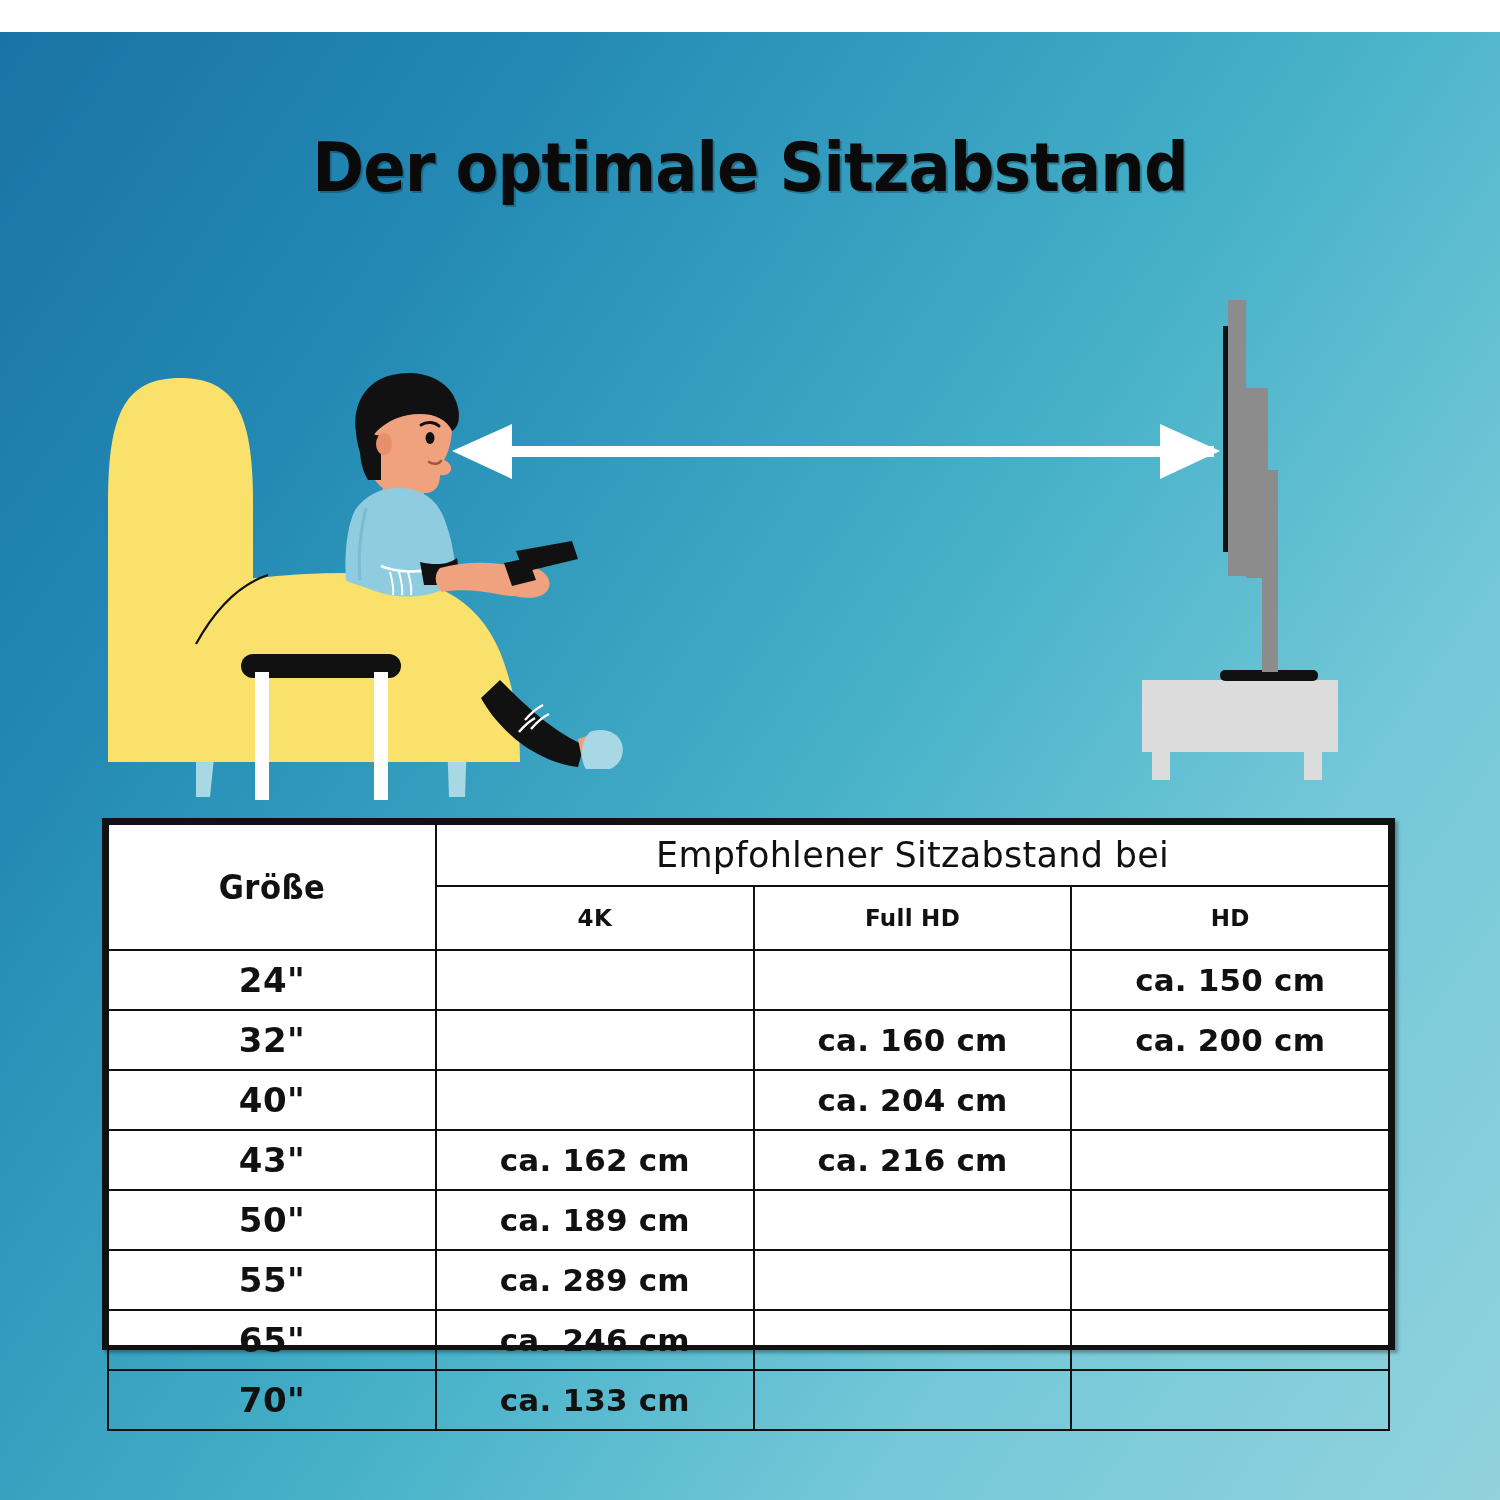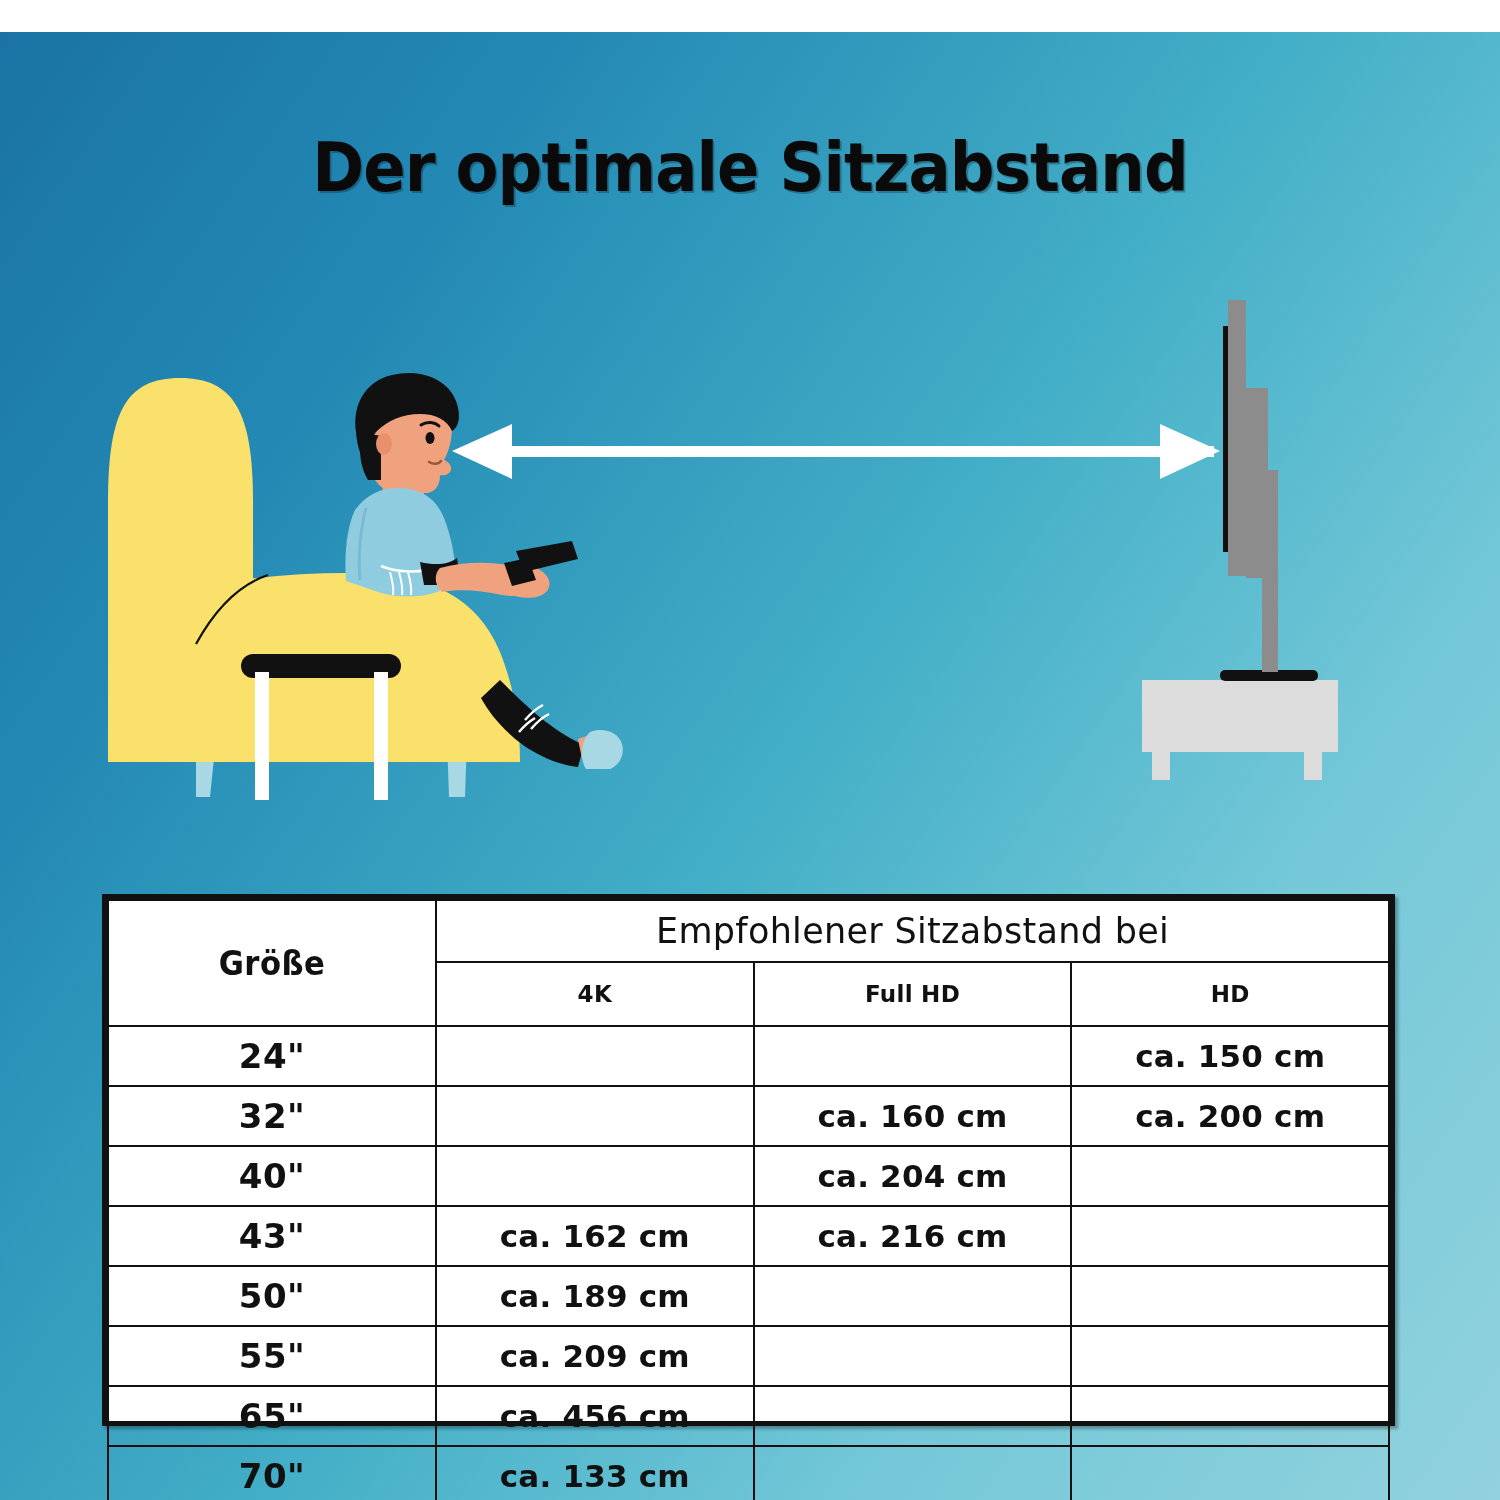--- a/index.html
+++ b/index.html
@@ -50,21 +50,21 @@
     top: 0;
     left: 0;
     width: 1500px;
     height: 830px;
   }
 
   
   #table-wrap {
     position: absolute;
     left: 102px;
-    top: 862px;
+    top: 786px;
     width: 1293px;
     height: 532px;
     background: #ffffff;
     border: 5px solid #111111;
     box-sizing: border-box;
     box-shadow: 3px 3px 3px rgba(0,0,0,0.30);
   }
   table.dist {
     width: 100%;
     height: 100%;
@@ -291,27 +291,27 @@
           <td class="val-cell"></td>
         </tr>
         <tr>
           <td class="size-cell">50"</td>
           <td class="val-cell">ca. 189 cm</td>
           <td class="val-cell"></td>
           <td class="val-cell"></td>
         </tr>
         <tr>
           <td class="size-cell">55"</td>
-          <td class="val-cell">ca. 209 cm</td>
+          <td class="val-cell">ca. 289 cm</td>
           <td class="val-cell"></td>
           <td class="val-cell"></td>
         </tr>
         <tr>
           <td class="size-cell">65"</td>
-          <td class="val-cell">ca. 456 cm</td>
+          <td class="val-cell">ca. 246 cm</td>
           <td class="val-cell"></td>
           <td class="val-cell"></td>
         </tr>
         <tr>
           <td class="size-cell">70"</td>
           <td class="val-cell">ca. 133 cm</td>
           <td class="val-cell"></td>
           <td class="val-cell"></td>
         </tr>
       </tbody>

